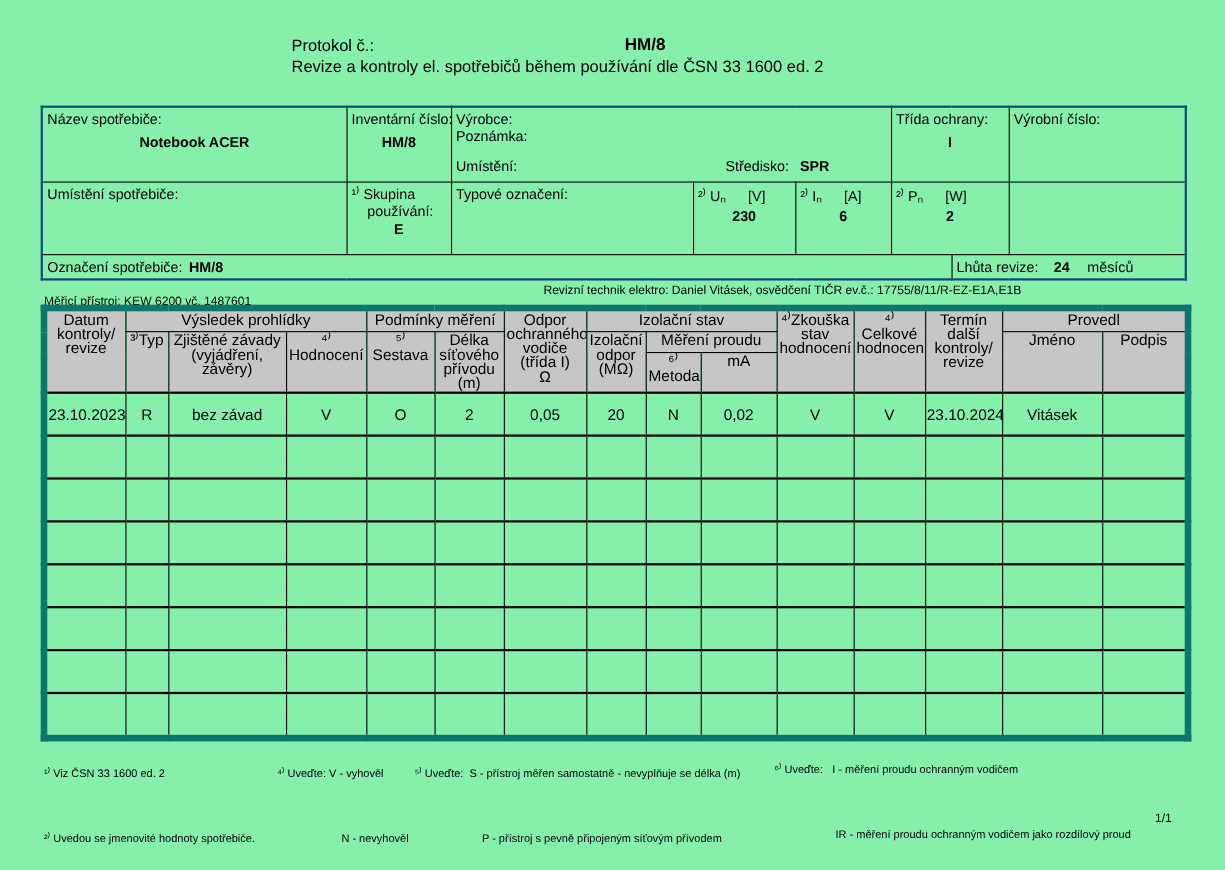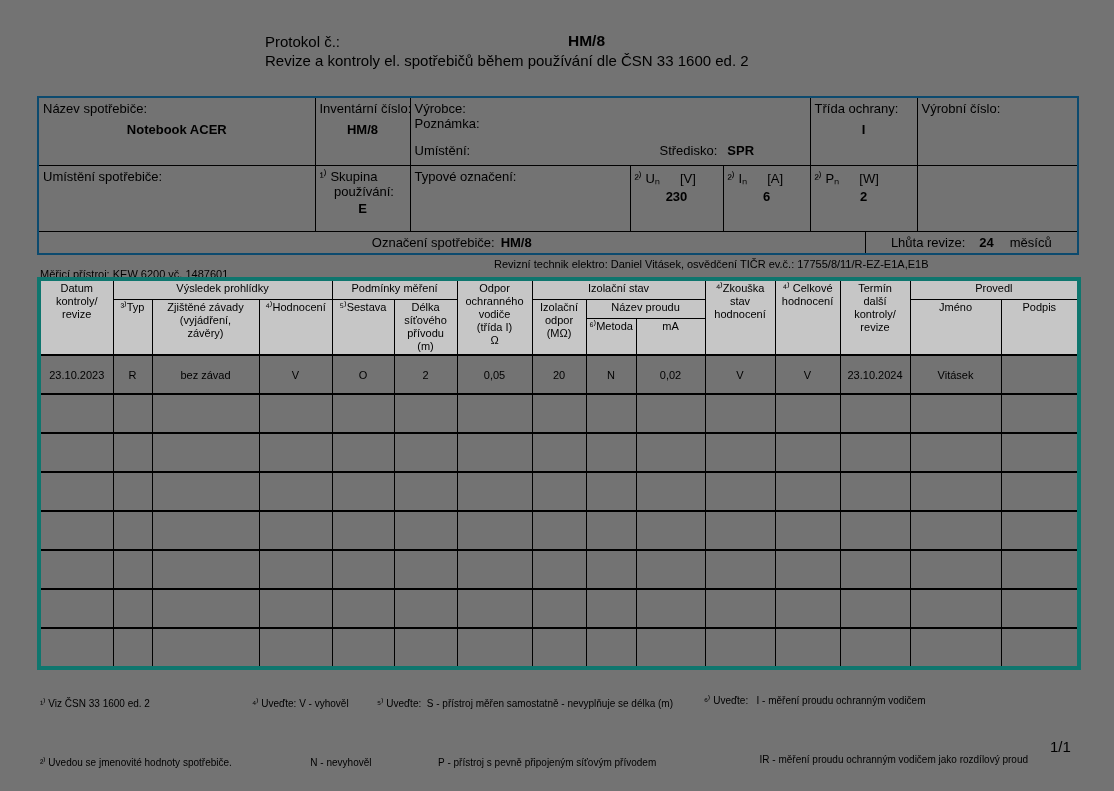--- a/index.html
+++ b/index.html
@@ -1,34 +1,34 @@
 <!DOCTYPE html>
 <html><head>
 <meta charset="utf-8">
 <style>
   html,body { margin:0; padding:0; background:#fff; }
   .page {
-    position:relative; width:1114px; height:791px; background:#737373;
+    position:relative; width:1114px; height:791px; background:#86efac;
     font-family:"Liberation Sans", sans-serif; color:#000; overflow:hidden;
   }
   .abs { position:absolute; }
 
   
   .title-label   { left:265px; top:33px;  font-size:15px; }
   .title-number  { left:568px; top:32px;  font-size:15.5px; font-weight:bold; }
   .title-sub     { left:265px; top:52px;  font-size:15px; }
 
   
   table.info {
     position:absolute; left:37px; top:80px; width:1041px;
     border-collapse:collapse; table-layout:fixed;
     border:2px solid #0c4a6e; font-size:13px;margin-top:16px;
   }
   table.info td { border:1px solid #000; vertical-align:top; padding:3px 4px; overflow:hidden; }
-  tr.r1 { height:68px; } tr.r2 { height:66px; } tr.r3 { height:14px;text-align:center; }
+  tr.r1 { height:68px; } tr.r2 { height:66px; } tr.r3 { height:14px; }
   .lbl  { white-space:nowrap; line-height:15px; }
   .val-center { text-align:center; font-weight:bold; margin-top:6px; }
   .val-center-sm { text-align:center; font-weight:bold; margin-top:2px; }
   .pre  { white-space:pre; line-height:15px; }
   .umisteni-line { position:relative; margin-top:12px; white-space:nowrap; }
   .stredisko { position:absolute; left:205px;padding-left:40px; }
   .stredisko b { margin-left:10px; }
   .cell-top { white-space:nowrap; }
   .cell-top .unit { margin-left:20px; }
   .inline-bold { font-weight:bold; margin-left:6px; }
@@ -37,42 +37,42 @@
   .r3 td { vertical-align:middle; padding-top:0; padding-bottom:0; }
 
   
   .meta-instrument { left:40px;  top:268px; font-size:11px; }
   .meta-technician { left:494px; top:258px; font-size:11px; }
 
   
   table.main {
     position:absolute; left:37px; top:277px; width:1041px;
     border-collapse:collapse; table-layout:fixed;
-    border:4px solid #0f766e; font-size:11px;
+    border:6px solid #0f766e; font-size:14px;
   }
   table.main th {
     background:#c6c6c6; border:1px solid #000; font-weight:normal;
     padding:1px 2px; line-height:13px; vertical-align:top; text-align:center;
     white-space:pre-line; overflow:hidden;
   }
   table.main thead tr.h1 th, table.main thead tr.h2 th { height:16px; }
   table.main td {
     border:1px solid #000; border-bottom:2px solid #000;
     height:35px; text-align:center; vertical-align:middle; overflow:hidden;
   }
   table.main tbody tr:first-child td { border-top:2px solid #000; }
 
   
   .fnote { font-size:10px; line-height:19.5px; white-space:pre; }
   .fn1 { left:40px;  top:655px; }
   .fn2 { left:252px; top:655px; }
   .fn3 { left:377px; top:655px; }
   .fn4 { left:704px; top:652px; }
 
-  .page-number { left:1050px; top:738px; font-size:15px; }
+  .page-number { left:1050px; top:738px; font-size:11px; }
 </style>
 </head>
 <body>
 
 <div class="page">
 
   <div class="abs title-label">Protokol č.:</div>
   <div class="abs title-number">HM/8</div>
   <div class="abs title-sub">Revize a kontroly el. spotřebičů během používání dle ČSN 33 1600 ed. 2</div>
 
@@ -202,21 +202,21 @@
 závěry)</th>
         <th rowspan="2">⁴⁾Hodnocení</th>
         <th rowspan="2">⁵⁾Sestava</th>
         <th rowspan="2">Délka
 síťového
 přívodu
 (m)</th>
         <th rowspan="2">Izolační
 odpor
 (MΩ)</th>
-        <th colspan="2">Název proudu</th>
+        <th colspan="2">Měření proudu</th>
         <th rowspan="2">Jméno</th>
         <th rowspan="2">Podpis</th>
       </tr>
       <tr class="h3">
         <th>⁶⁾Metoda</th>
         <th>mA</th>
       </tr>
     </thead>
     <tbody>
       <tr>

